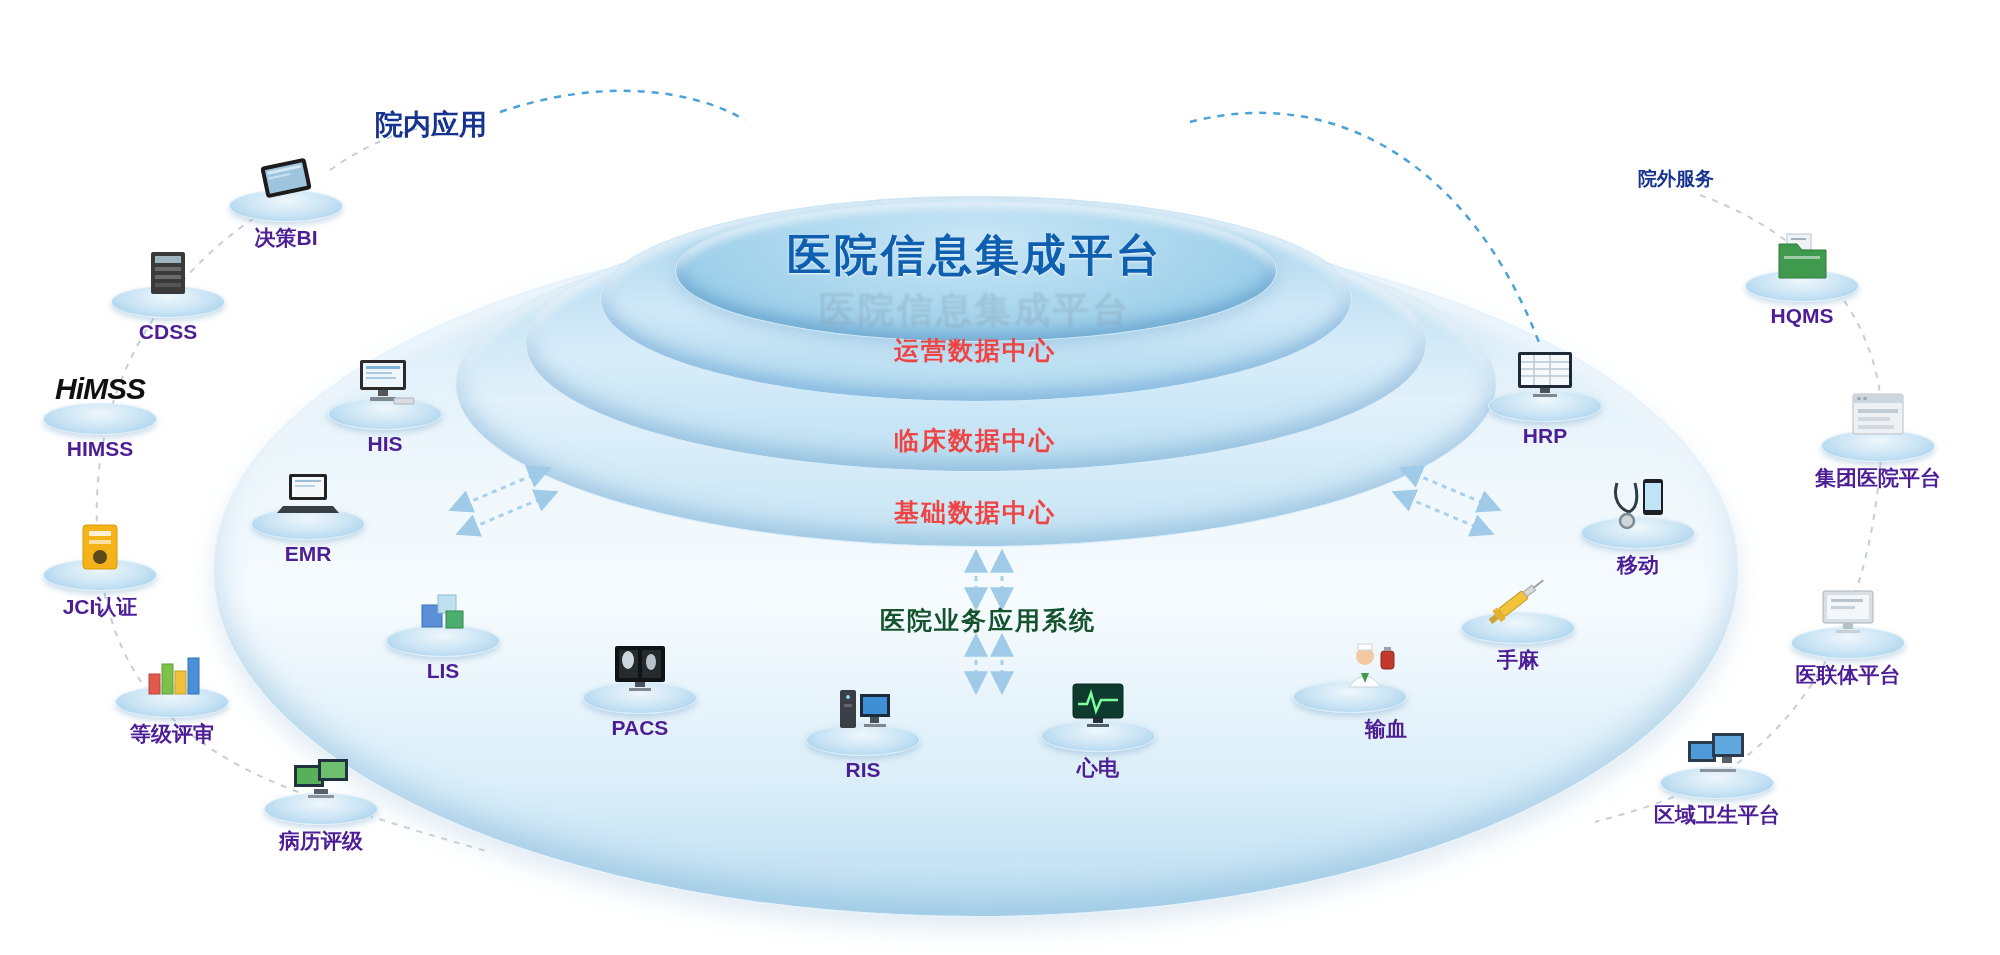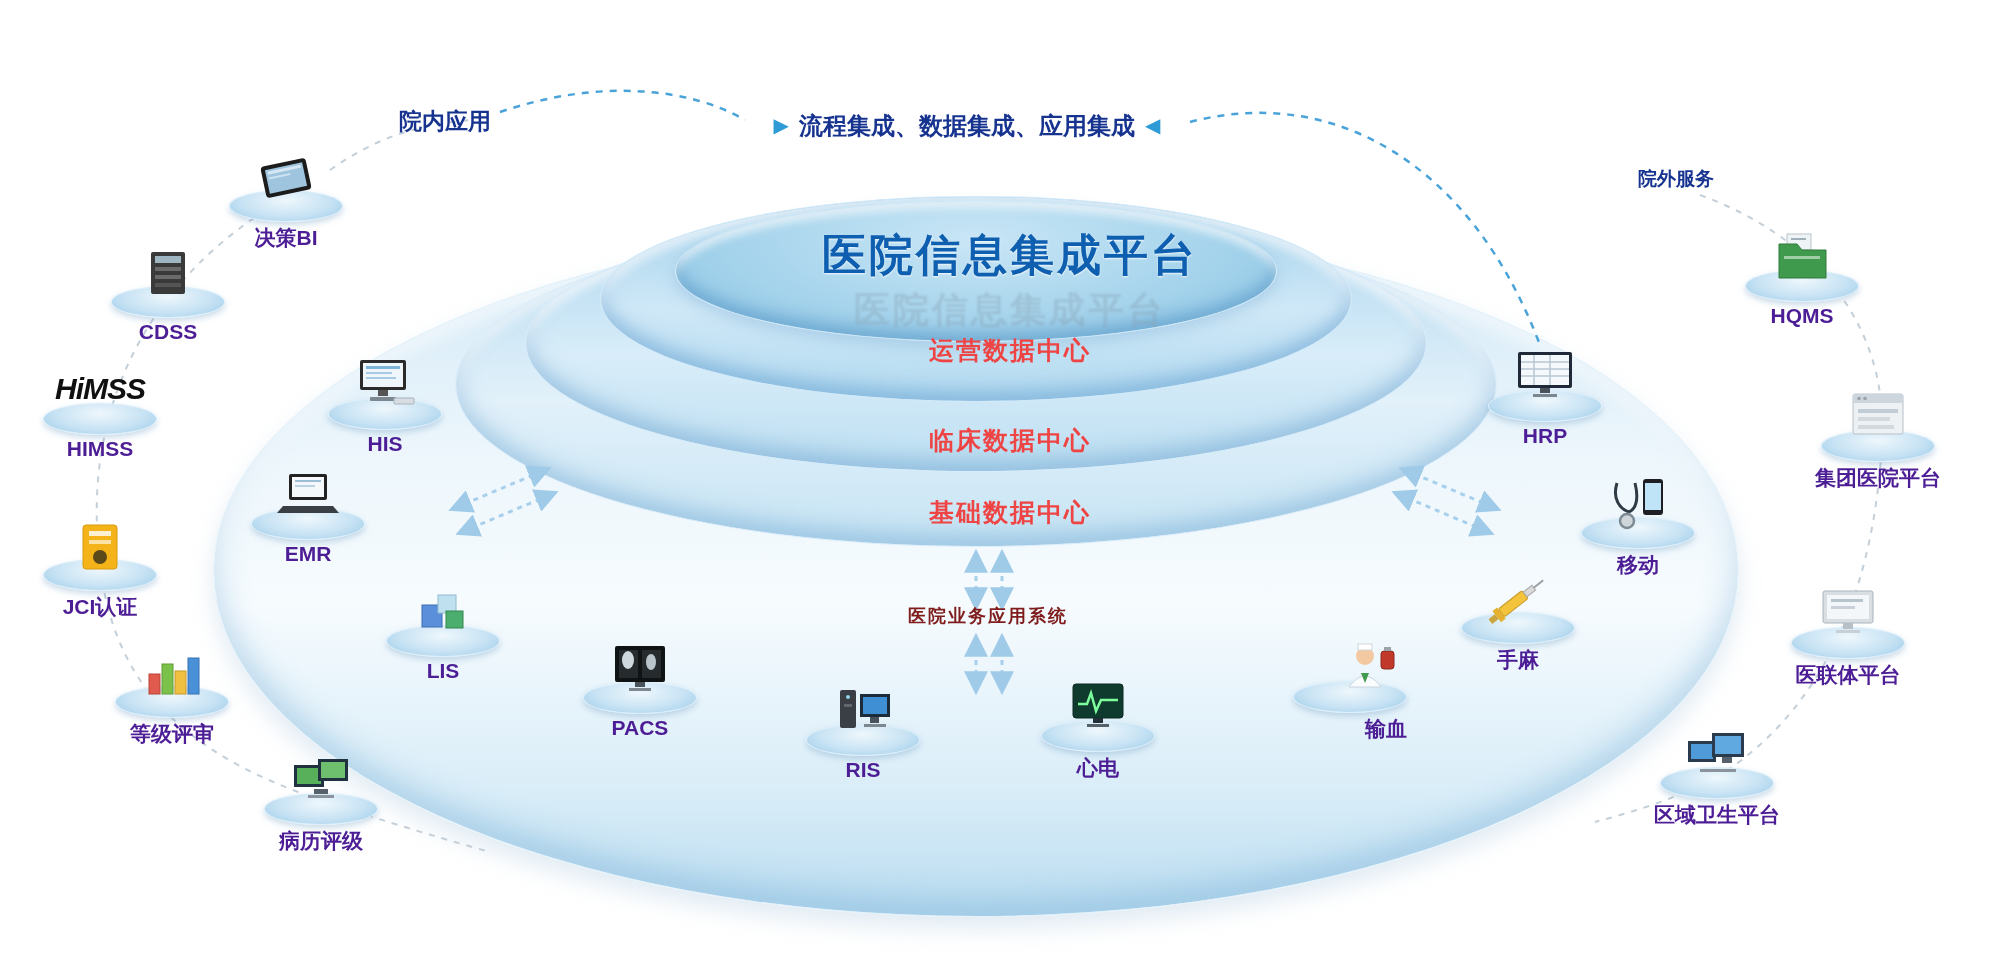--- a/index.html
+++ b/index.html
@@ -23,30 +23,30 @@
   #disc2{left:600px;top:196px;width:750px;height:204px;z-index:4;
     background:linear-gradient(180deg,#9fd0eb 0%,#cfe8f7 55%,#b2daf0 100%);
     box-shadow:inset 0 -9px 18px rgba(95,155,205,.55), inset 0 7px 12px rgba(255,255,255,.85);
     border:1px solid #d2eaf9;}
   #disc1{left:675px;top:200px;width:600px;height:140px;z-index:5;
     background:radial-gradient(ellipse at 50% 28%, #c9e6f6 0%, #a6d4ec 55%, #8cc5e4 100%);
     box-shadow:inset 0 -8px 16px rgba(80,145,195,.6), inset 0 6px 10px rgba(255,255,255,.8), 0 6px 14px rgba(120,170,210,.35);
     border:1px solid #cfe9f8;}
 
   
-  .ctext{position:absolute;left:1010px;transform:translateX(-50%);white-space:nowrap;z-index:7;}
+  .ctext{position:absolute;left:975px;transform:translateX(-50%);white-space:nowrap;z-index:7;}
   .title{top:226px;font-size:44px;font-weight:bold;color:#0f5fb0;letter-spacing:3px;text-shadow:0 1px 2px rgba(255,255,255,.85);}
   .ghost{top:286px;font-size:36px;font-weight:bold;color:#87a2b4;opacity:.38;letter-spacing:3px;filter:blur(1.2px);}
   .layer{font-size:25px;font-weight:bold;color:#ef4444;letter-spacing:2px;}
   #layer-ops{top:334px;} #layer-clin{top:424px;} #layer-basic{top:496px;}
-  .apps{left:988px;top:604px;font-size:18px;font-weight:bold;color:#7f1d1d;letter-spacing:2px;}
+  .apps{left:988px;top:604px;font-size:25px;font-weight:bold;color:#14532d;letter-spacing:2px;}
 
   
   .hdr{position:absolute;transform:translateX(-50%);white-space:nowrap;font-weight:bold;color:#16338f;z-index:7;}
-  #hdr-left{left:445px;top:106px;font-size:23px;}
+  #hdr-left{left:431px;top:106px;font-size:28px;}
   #hdr-center{left:967px;top:110px;font-size:24px;}
   #hdr-right{left:1676px;top:166px;font-size:19px;}
   .hdr .arrow{color:#2e9bd6;font-size:20px;vertical-align:2px;padding:0 10px;}
 
   
   svg.links{position:absolute;left:0;top:0;z-index:6;}
   .dash-grey{stroke:#c4cfd8;stroke-width:2;stroke-dasharray:6 7;fill:none;}
   .dash-blue{stroke:#4aa3d8;stroke-width:2.5;stroke-dasharray:7 7;fill:none;}
   .dash-blue2 line{stroke:#a8d0ec;stroke-width:3;stroke-dasharray:5 5;fill:none;}
 
@@ -95,23 +95,20 @@
   </svg>
 
   <div class="ctext title">医院信息集成平台</div>
   <div class="ctext ghost">医院信息集成平台</div>
   <div class="ctext layer" id="layer-ops">运营数据中心</div>
   <div class="ctext layer" id="layer-clin">临床数据中心</div>
   <div class="ctext layer" id="layer-basic">基础数据中心</div>
   <div class="ctext apps">医院业务应用系统</div>
 
   <div class="hdr" id="hdr-left">院内应用</div>
-  <div class="hdr" id="hdr-center">
-    <span class="arrow">▶</span><span>流程集成、数据集成、应用集成</span><span class="arrow">◀</span>
-  </div>
   <div class="hdr" id="hdr-right">院外服务</div>
 
   <div id="nodes">
       <div class="node" style="left: 211px; top: 148px;">
         <span class="nicon">
           <svg width="70" height="56" viewBox="0 0 70 56">
             <g transform="rotate(-12 35 30)">
               <rect x="12" y="14" width="46" height="32" rx="4" fill="#1c1c1c"></rect>
               <rect x="16" y="18" width="38" height="24" fill="#9ec4de"></rect>
               <rect x="18" y="20" width="34" height="3" fill="#d7e8f4"></rect>

